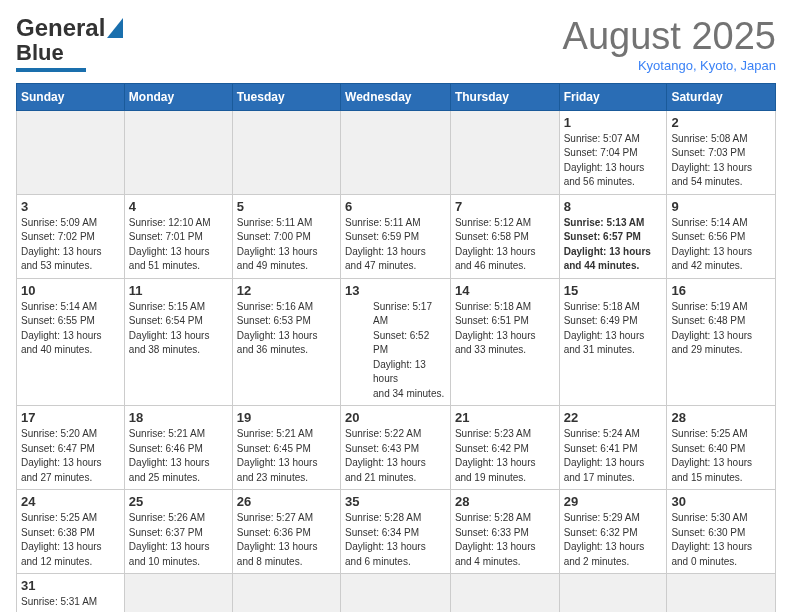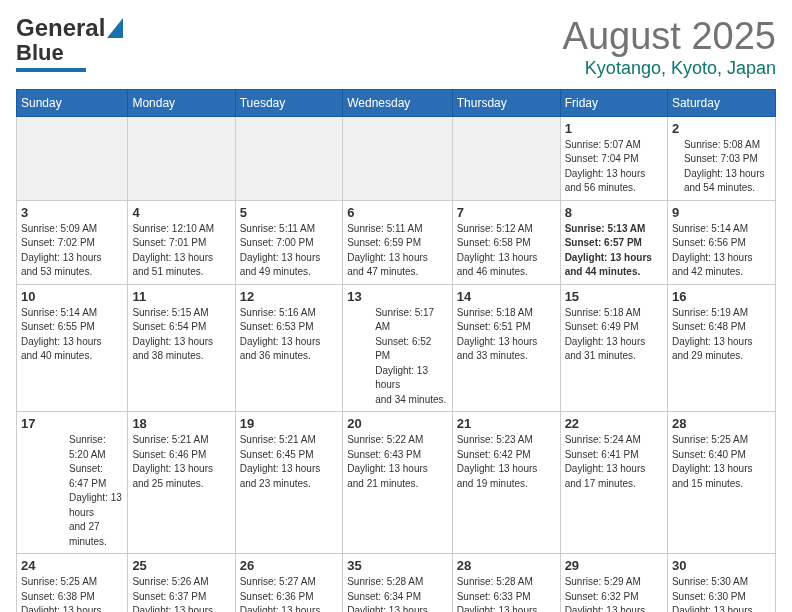--- a/index.html
+++ b/index.html
@@ -36,35 +36,35 @@
     .title-area {
       text-align: right;
     }
     .month-title {
       font-size: 38px;
       font-weight: normal;
       color: #737373;
       line-height: 1.1;
     }
     .location {
-      font-size: 18px;
-      color: #0f766e;
+      font-size: 13px;
+      color: #3b82f6;
     }
     table {
       width: 100%;
       border-collapse: collapse;
       font-size: 11px;
     }
     th {
       background: #2a6db5;
       color: #fff;
       padding: 6px 4px;
       text-align: left;
       font-size: 12px;
-      font-weight: normal;
+      font-weight: bold;
       border: 1px solid #1a5a9a;
     }
     td {
       border: 1px solid #ccc;
       padding: 4px;
       vertical-align: top;
       width: 113px;
       min-height: 80px;
       background: #fff;
     }
@@ -127,21 +127,21 @@
         <td class="empty"></td>
         <td>
           <span class="day-number">1</span>
           <div class="day-info" style="white-space: pre-line;">Sunrise: 5:07 AM
 Sunset: 7:04 PM
 Daylight: 13 hours
 and 56 minutes.</div>
         </td>
         <td>
           <span class="day-number">2</span>
-          <div class="day-info" style="white-space: pre-line; margin-left: 12px;">Sunrise: 5:08 AM
+          <div class="day-info" style="white-space: pre-line;">Sunrise: 5:08 AM
 Sunset: 7:03 PM
 Daylight: 13 hours
 and 54 minutes.</div>
         </td>
       </tr>
       <tr>
         <td>
           <span class="day-number">3</span>
           <div class="day-info" style="white-space: pre-line;">Sunrise: 5:09 AM
 Sunset: 7:02 PM
@@ -238,21 +238,21 @@
           <span class="day-number">16</span>
           <div class="day-info" style="white-space: pre-line;">Sunrise: 5:19 AM
 Sunset: 6:48 PM
 Daylight: 13 hours
 and 29 minutes.</div>
         </td>
       </tr>
       <tr>
         <td>
           <span class="day-number">17</span>
-          <div class="day-info" style="white-space: pre-line; margin-left: 48px;">Sunrise: 5:20 AM
+          <div class="day-info" style="white-space: pre-line;">Sunrise: 5:20 AM
 Sunset: 6:47 PM
 Daylight: 13 hours
 and 27 minutes.</div>
         </td>
         <td>
           <span class="day-number">18</span>
           <div class="day-info" style="white-space: pre-line;">Sunrise: 5:21 AM
 Sunset: 6:46 PM
 Daylight: 13 hours
 and 25 minutes.</div>

